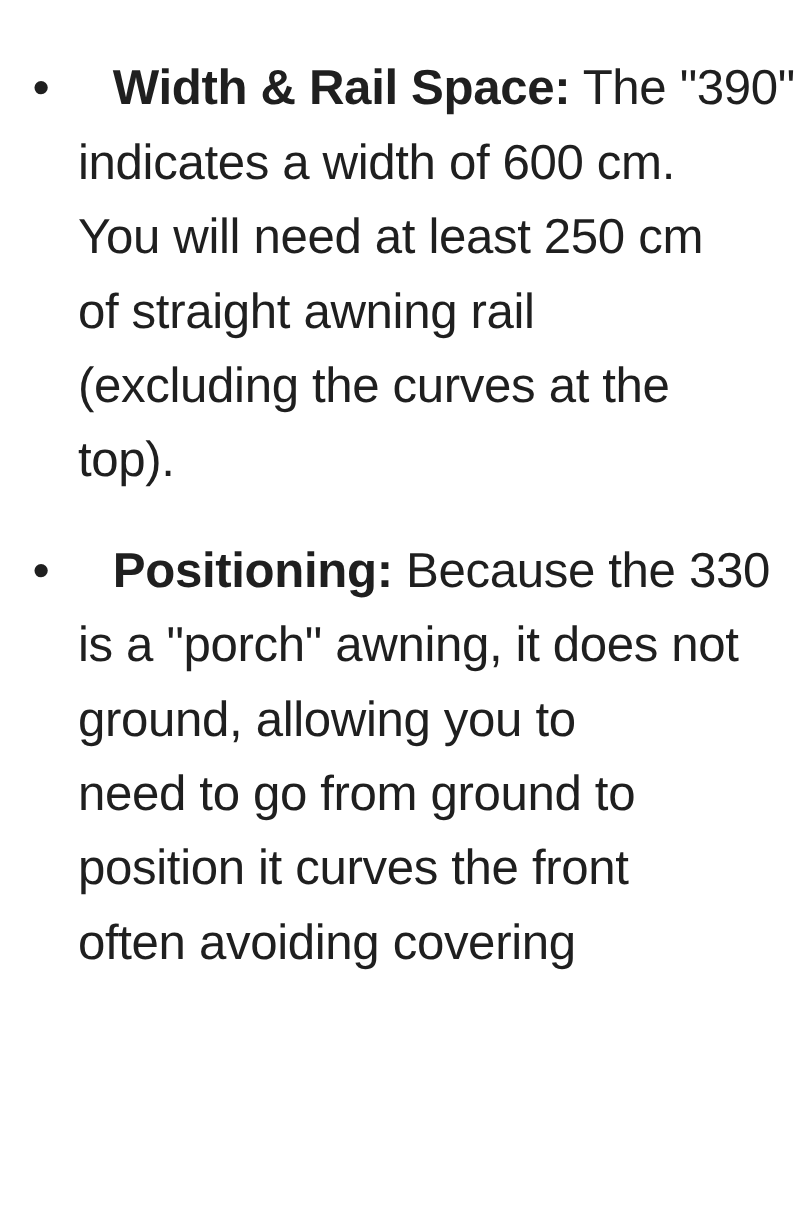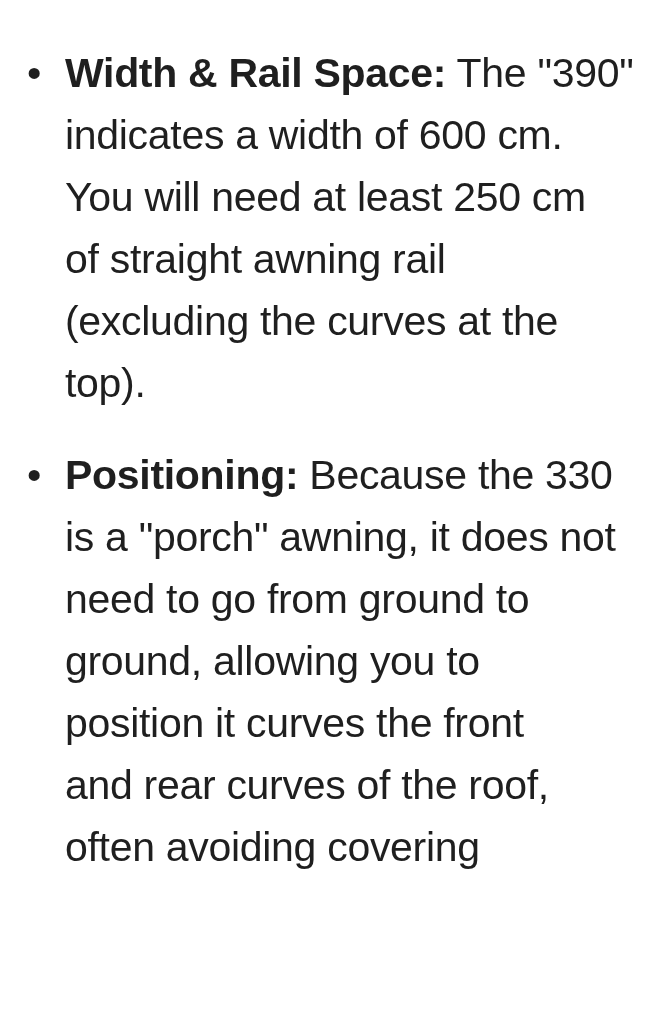--- a/index.html
+++ b/index.html
@@ -45,20 +45,21 @@
   }
   .line {
     font-size: 41px;
     line-height: 62px;
     letter-spacing: -0.3px;
     white-space: nowrap;
     color: #1f1f1f;
   }
   .line b {
     font-weight: 700;
+    margin-left: 29px;
   }
 </style>
 </head>
 <body style="background: rgb(255, 255, 255); color: rgb(31, 31, 31);">
 
 <main class="page">
   <ul class="bullet-list" id="bullet-list">
       <li class="bullet-item">
         <span class="marker">•</span>
         <div class="item-text">
@@ -68,21 +69,20 @@
           <div class="line">of straight awning rail</div>
           <div class="line">(excluding the curves at the</div>
           <div class="line">top).</div>
         </div>
       </li>
       <li class="bullet-item">
         <span class="marker">•</span>
         <div class="item-text">
           <div class="line"><b>Positioning:</b><span> Because the 330</span></div>
           <div class="line">is a "porch" awning, it does not</div>
+          <div class="line">ground, allowing you to</div>
           <div class="line">need to go from ground to</div>
-          <div class="line">ground, allowing you to</div>
           <div class="line">position it curves the front</div>
-          <div class="line">and rear curves of the roof,</div>
           <div class="line">often avoiding covering</div>
         </div>
       </li>
     </ul>
 </main>
 
 </body></html>

